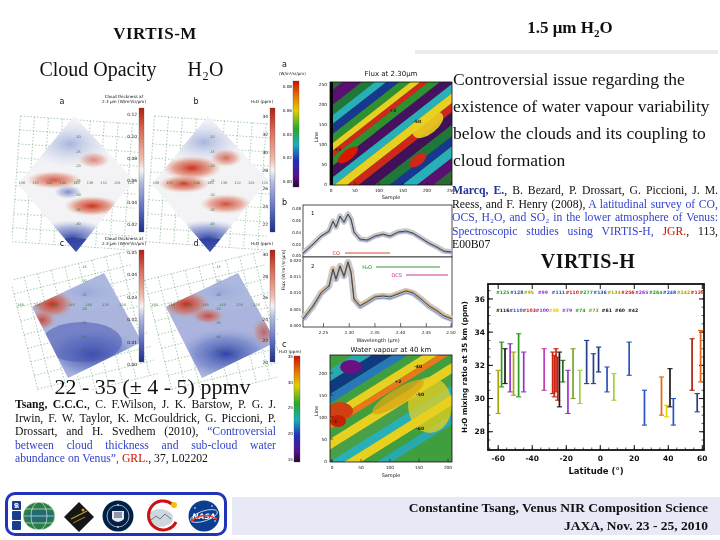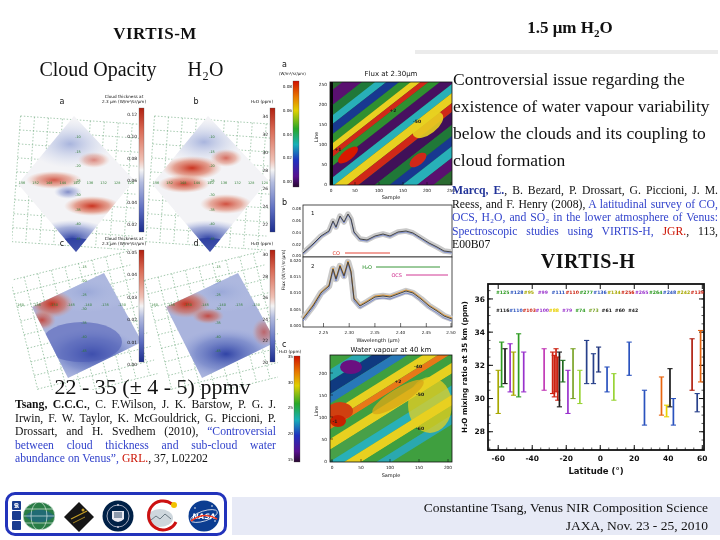--- a/index.html
+++ b/index.html
@@ -16,21 +16,21 @@
   .cit-bold{font-weight:bold;}
   .cit-blue{color:#3344cc;}
   .cit-red{color:#cc1100;}
   .marcq-name{color:#223399;font-weight:bold;}
   .r-title{left:420px;top:18px;width:300px;text-align:center;font-size:17px;font-weight:bold;}
   .r-title sub{font-size:11px;}
   .divider{left:415px;top:50px;width:303px;height:4px;background:#ebebeb;}
   .para{left:453px;top:66px;width:267px;font-size:17.5px;line-height:27px;}
   .vh-title{left:458px;top:250px;width:260px;text-align:center;font-size:20px;font-weight:bold;letter-spacing:.5px;}
   .footer-band{left:232px;top:497px;width:488px;height:38px;background:#e7eaf6;
-               text-align:right;font-weight:normal;font-size:13.5px;line-height:18px;padding-top:2px;box-sizing:border-box;}
+               text-align:right;font-weight:bold;font-size:13.5px;line-height:18px;padding-top:2px;box-sizing:border-box;}
   .footer-band div{padding-right:12px;}
   .logo-box{left:5px;top:492px;width:222px;height:44px;background:#fff;border:3px solid #2233bb;border-radius:10px;
             display:flex;align-items:flex-end;justify-content:space-around;box-sizing:border-box;}
   svg{font-family:"DejaVu Sans", sans-serif;}
   svg text{font-family:"DejaVu Sans", sans-serif;}
 </style>
 </head>
 <body>
 
 <div class="slide">

